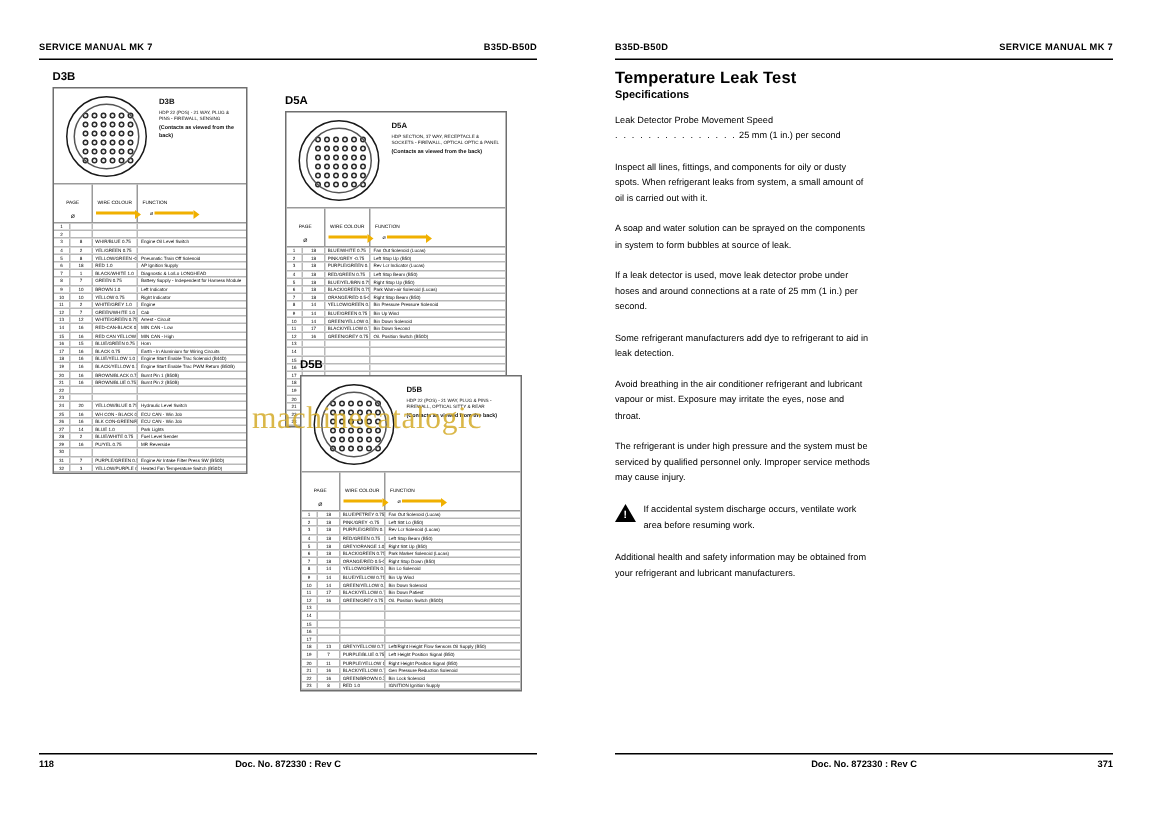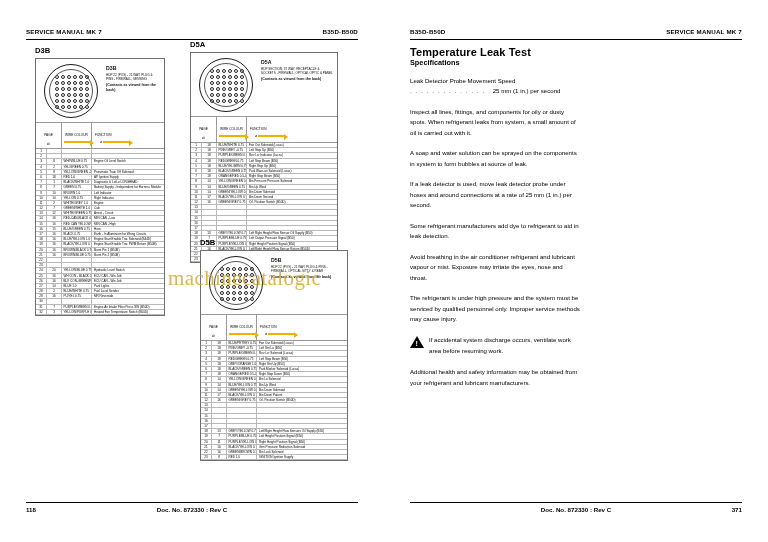--- a/index.html
+++ b/index.html
@@ -523,21 +523,21 @@
         <div class="trow">
             <span class="a">32</span>
             <span class="b">3</span>
             <span class="c">YELLOW/PURPLE 0.5</span>
             <span class="d">Heated Fan Temperature Switch (B50D)</span>
           </div>
       </div>
     </div>
   </div>
 
-  <div class="dblock" style="left:190px; top:40px; width:148px;">
+  <div class="dblock" style="left:190px; top:62px; width:148px;">
     <div class="dtitle">D5A</div>
     <div class="dbox">
       <div class="conn-area">
         <div class="connector">
           <div class="pins">
             <i></i>
               <i></i>
               <i></i>
               <i></i>
               <i></i>

